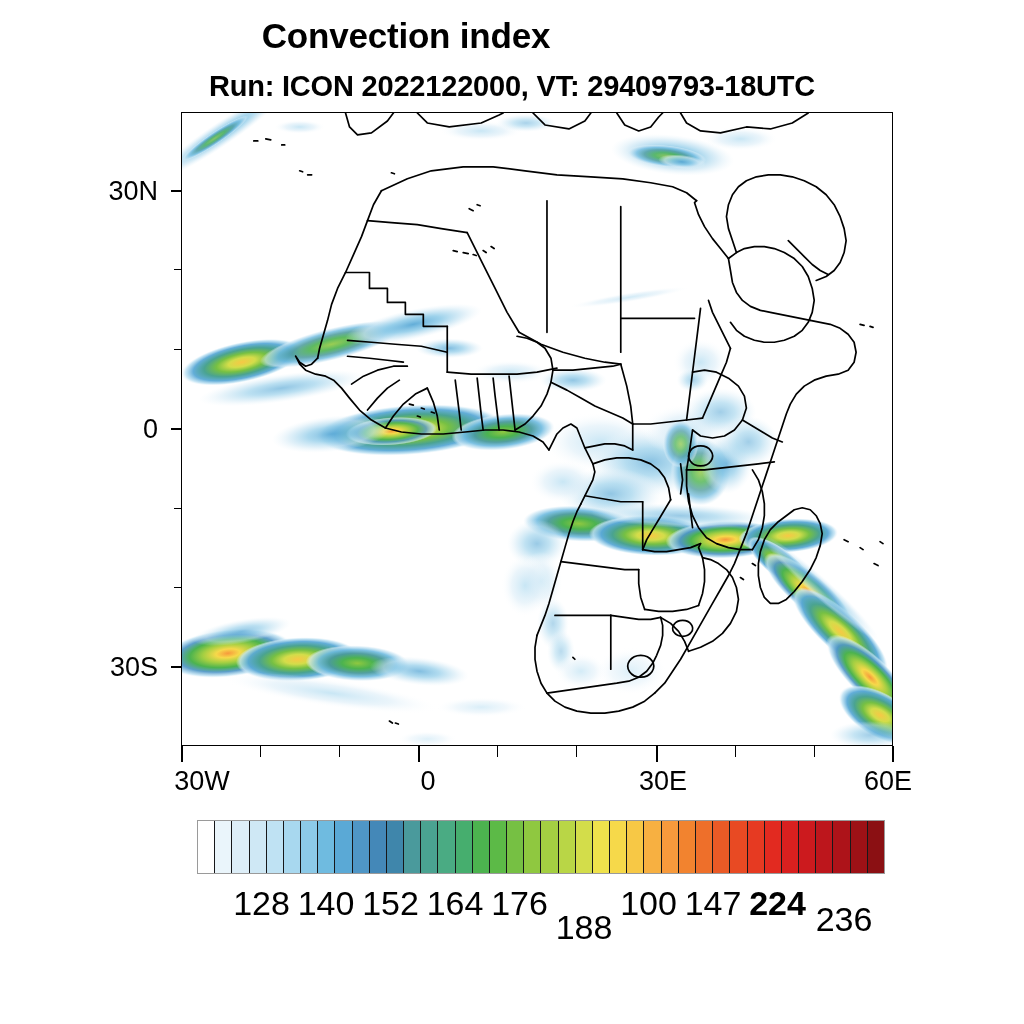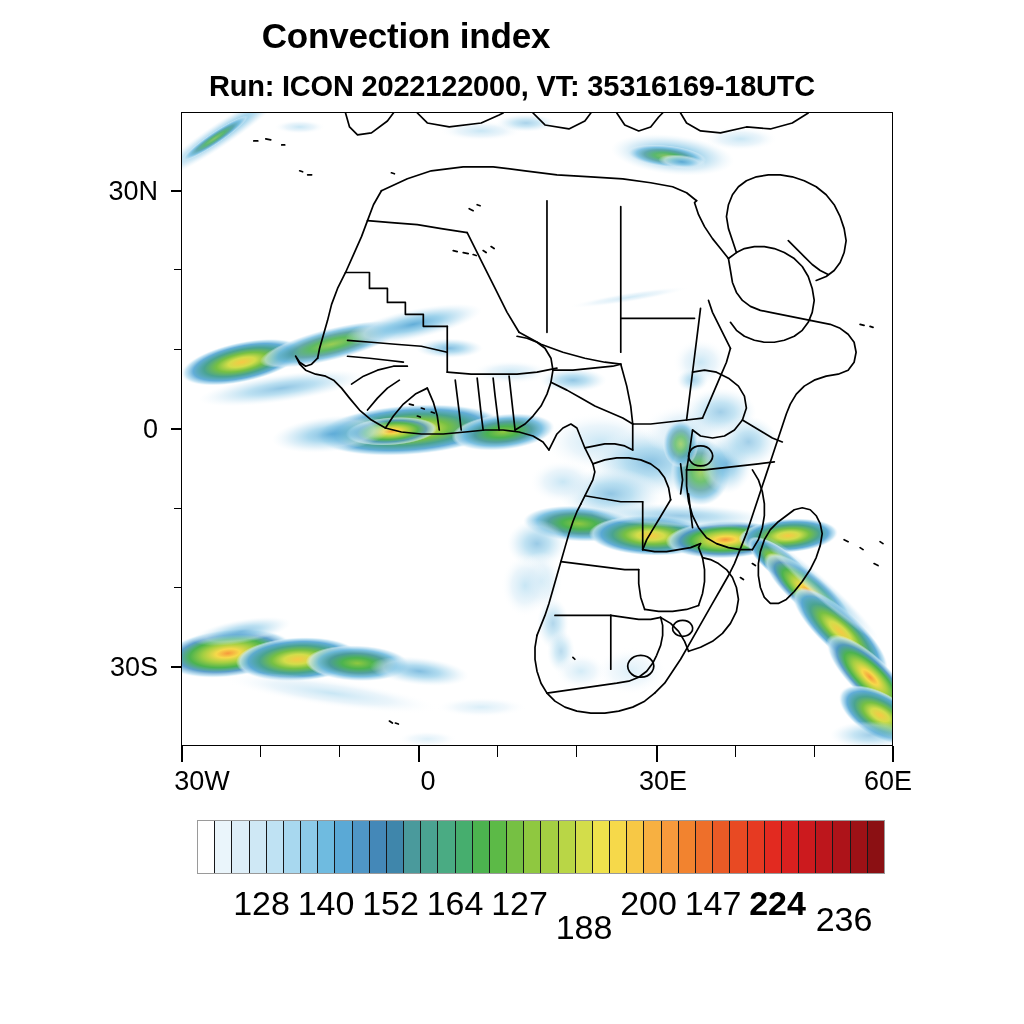--- a/index.html
+++ b/index.html
@@ -100,21 +100,21 @@
     transform: translateX(-50%);
     white-space: nowrap;
   }
 </style>
 </head>
 <body>
 
 <div id="page">
 
   <div id="title-main">Convection index</div>
-  <div id="title-sub">Run: ICON 2022122000,  VT: 35316169-18UTC</div>
+  <div id="title-sub">Run: ICON 2022122000,  VT: 29409793-18UTC</div>
 
   <div id="map-panel">
     <svg id="map-svg" viewBox="0 0 712 634" preserveAspectRatio="none">
       <defs>
 
         <radialGradient id="gA" cx="50%" cy="50%" r="50%">
           <stop offset="0%" stop-color="#f7c845" stop-opacity="1"></stop>
           <stop offset="22%" stop-color="#d3dd4a" stop-opacity="1"></stop>
           <stop offset="42%" stop-color="#76c043" stop-opacity="1"></stop>
           <stop offset="62%" stop-color="#4aa391" stop-opacity="1"></stop>
@@ -514,21 +514,21 @@
       <div class="swatch" style="background: rgb(189, 22, 28);"></div>
       <div class="swatch" style="background: rgb(173, 19, 25);"></div>
       <div class="swatch" style="background: rgb(157, 17, 22);"></div>
       <div class="swatch" style="background: rgb(139, 16, 19);"></div>
     </div>
   <div id="cb-labels">
       <div class="cb-label" style="left: 261.5px;">128</div>
       <div class="cb-label" style="left: 326px;">140</div>
       <div class="cb-label" style="left: 390.5px;">152</div>
       <div class="cb-label" style="left: 455px;">164</div>
-      <div class="cb-label" style="left: 519.5px;">127</div>
+      <div class="cb-label" style="left: 519.5px;">176</div>
       <div class="cb-label" style="left: 584px; margin-top: 24px;">188</div>
-      <div class="cb-label" style="left: 648.5px;">200</div>
+      <div class="cb-label" style="left: 648.5px;">100</div>
       <div class="cb-label" style="left: 713px;">147</div>
       <div class="cb-label" style="left: 777.5px; font-weight: bold;">224</div>
       <div class="cb-label" style="left: 844px; margin-top: 16px;">236</div>
     </div>
 
 </div>
 
 </body></html>

